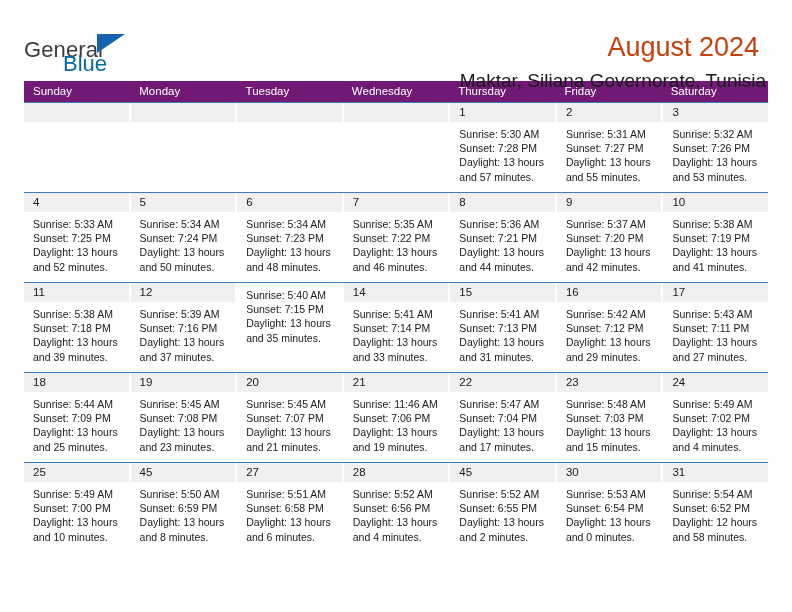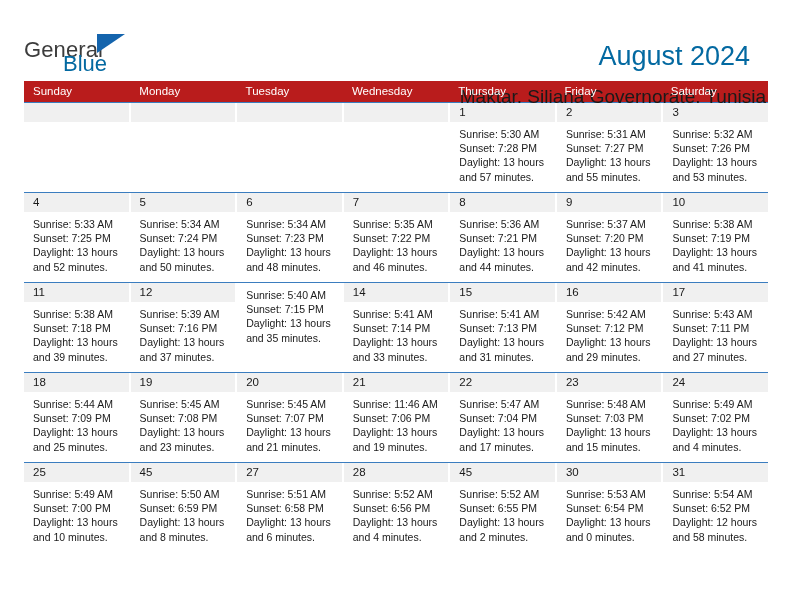--- a/index.html
+++ b/index.html
@@ -65,43 +65,42 @@
     line-height: 1;
   }
   .title-block {
     text-align: right;
     flex: 0 0 auto;
     padding-right: 2px;
   }
   .cal-title {
     font-size: 27px;
     font-weight: normal;
-    color: #0369a1;
+    color: #c2410c;
     line-height: 1.05;
-    margin: 16px;
+    margin: 7px;
     white-space: nowrap;
   }
   .cal-subtitle {
     font-size: 19px;
     color: #1a1a1a;
     margin-top: 9px;
     white-space: nowrap;
   }
 
   
   .calendar {
     margin-top: 9px;
     width: 744px;
   }
   .weekday-row {
     display: flex;
-    background: #b91c1c;
+    background: #701a75;
     height: 21px;
     align-items: center;
-    justify-content: flex-end;
   }
   .weekday {
     flex: 1 1 0;
     color: #ffffff;
     font-size: 11.5px;
     padding-left: 9px;
     box-sizing: border-box;
     line-height: 1;
   }
   .week-row {

